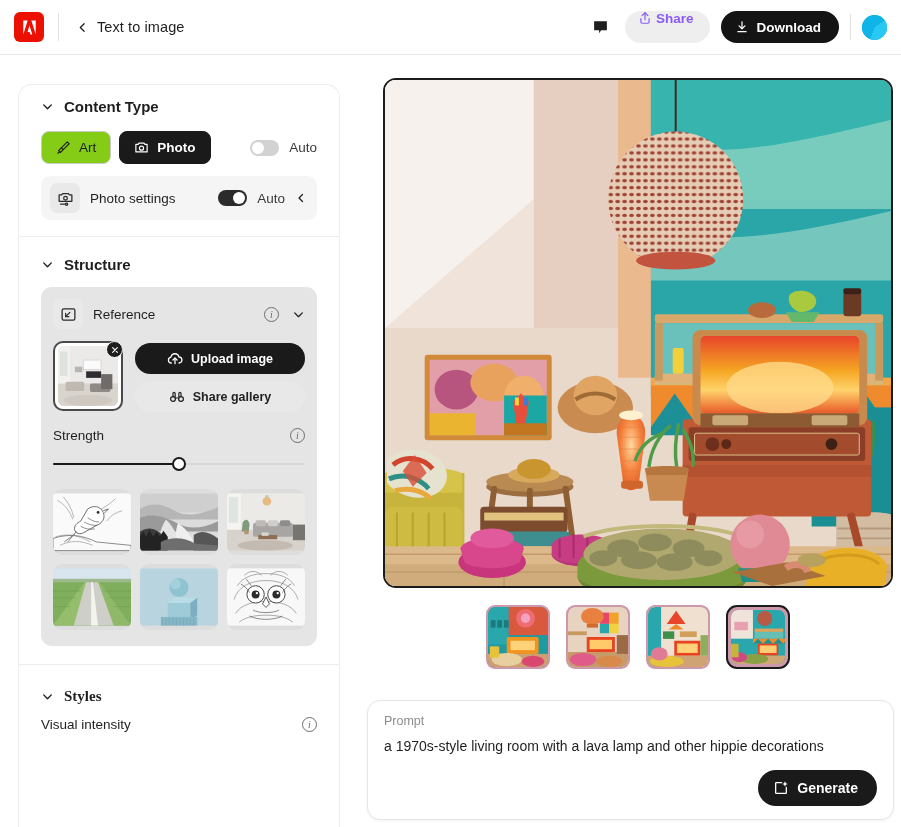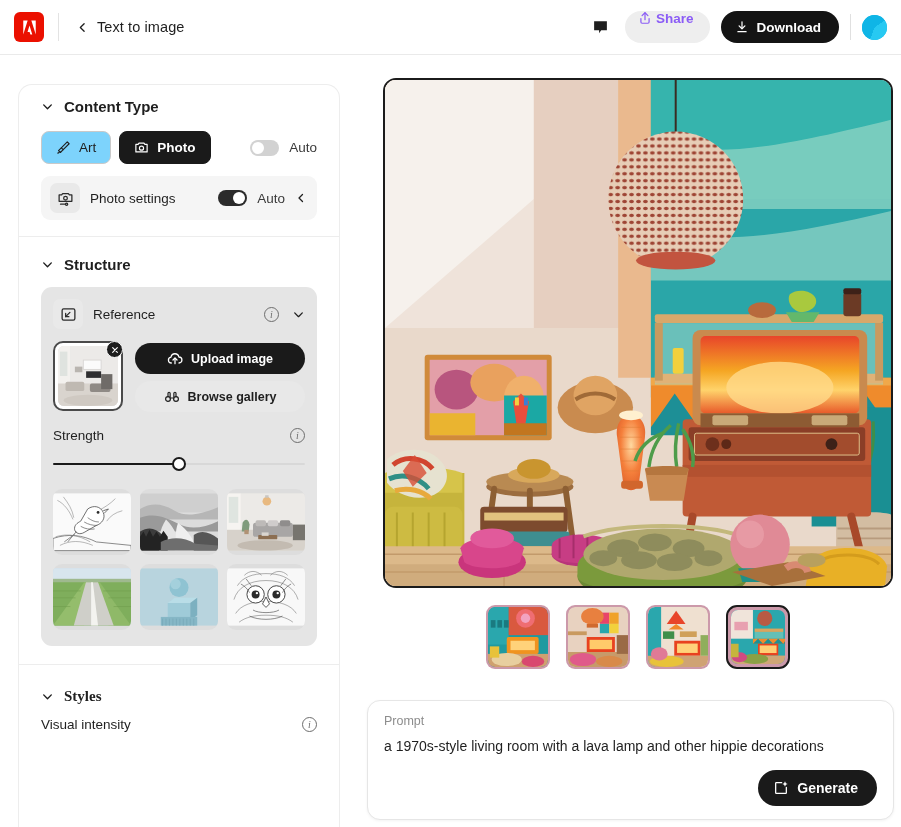--- a/index.html
+++ b/index.html
@@ -75,21 +75,21 @@
   }
   .section-title { font-size: 15px; font-weight: bold; color: #1f1f1f; }
   .chev { color: #1f1f1f; display: flex; align-items: center; }
 
   .seg-row { display: flex; align-items: center; margin-top: 4px; }
   .seg-btn {
     height: 33px; border-radius: 8px; display: flex; align-items: center; gap: 8px;
     padding: 0 14px; font-size: 13.5px; cursor: pointer;
     font-family: "Liberation Sans", sans-serif;
   }
-  .seg-art { background:#7dd3fc; border:1px solid #c9c9c9; color:#1f1f1f; font-weight:normal; }
+  .seg-art { background:#84cc16; border:1px solid #c9c9c9; color:#1f1f1f; font-weight:normal; }
   .seg-photo { background:#1a1a1a; border:1px solid #1a1a1a; color:#fff; font-weight:bold; margin-left:8px; }
 
   .toggle {
     width: 29px; height: 16px; border-radius: 8px; position: relative;
     cursor: pointer; flex: none;
   }
   .toggle.off { background: #d2d2d2; }
   .toggle.on  { background: #2b2b2b; }
   .toggle .knob {
     position: absolute; top: 2px; width: 12px; height: 12px;
@@ -399,21 +399,21 @@
             </button>
             <button class="act-btn act-browse">
               <span>
                 <svg width="16" height="16" viewBox="0 0 24 24" fill="none" stroke="currentColor" stroke-width="1.8" stroke-linecap="round" stroke-linejoin="round">
                     <circle cx="6" cy="15" r="3.6"></circle>
                     <circle cx="18" cy="15" r="3.6"></circle>
                     <path d="M6 11.5V6.5a1.6 1.6 0 0 1 3.2 0v5M14.8 11.5v-5a1.6 1.6 0 0 1 3.2 0v5"></path>
                     <path d="M9.2 13.5h5.6"></path>
                   </svg>
               </span>
-              <span>Browse gallery</span>
+              <span>Share gallery</span>
             </button>
           </div>
         </div>
 
         <div class="strength-row">
           <span class="strength-label">Strength</span>
           <span class="info-i" style="margin-left:auto;">i</span>
         </div>
         <div class="slider-wrap">
           <div class="slider-track"></div>

